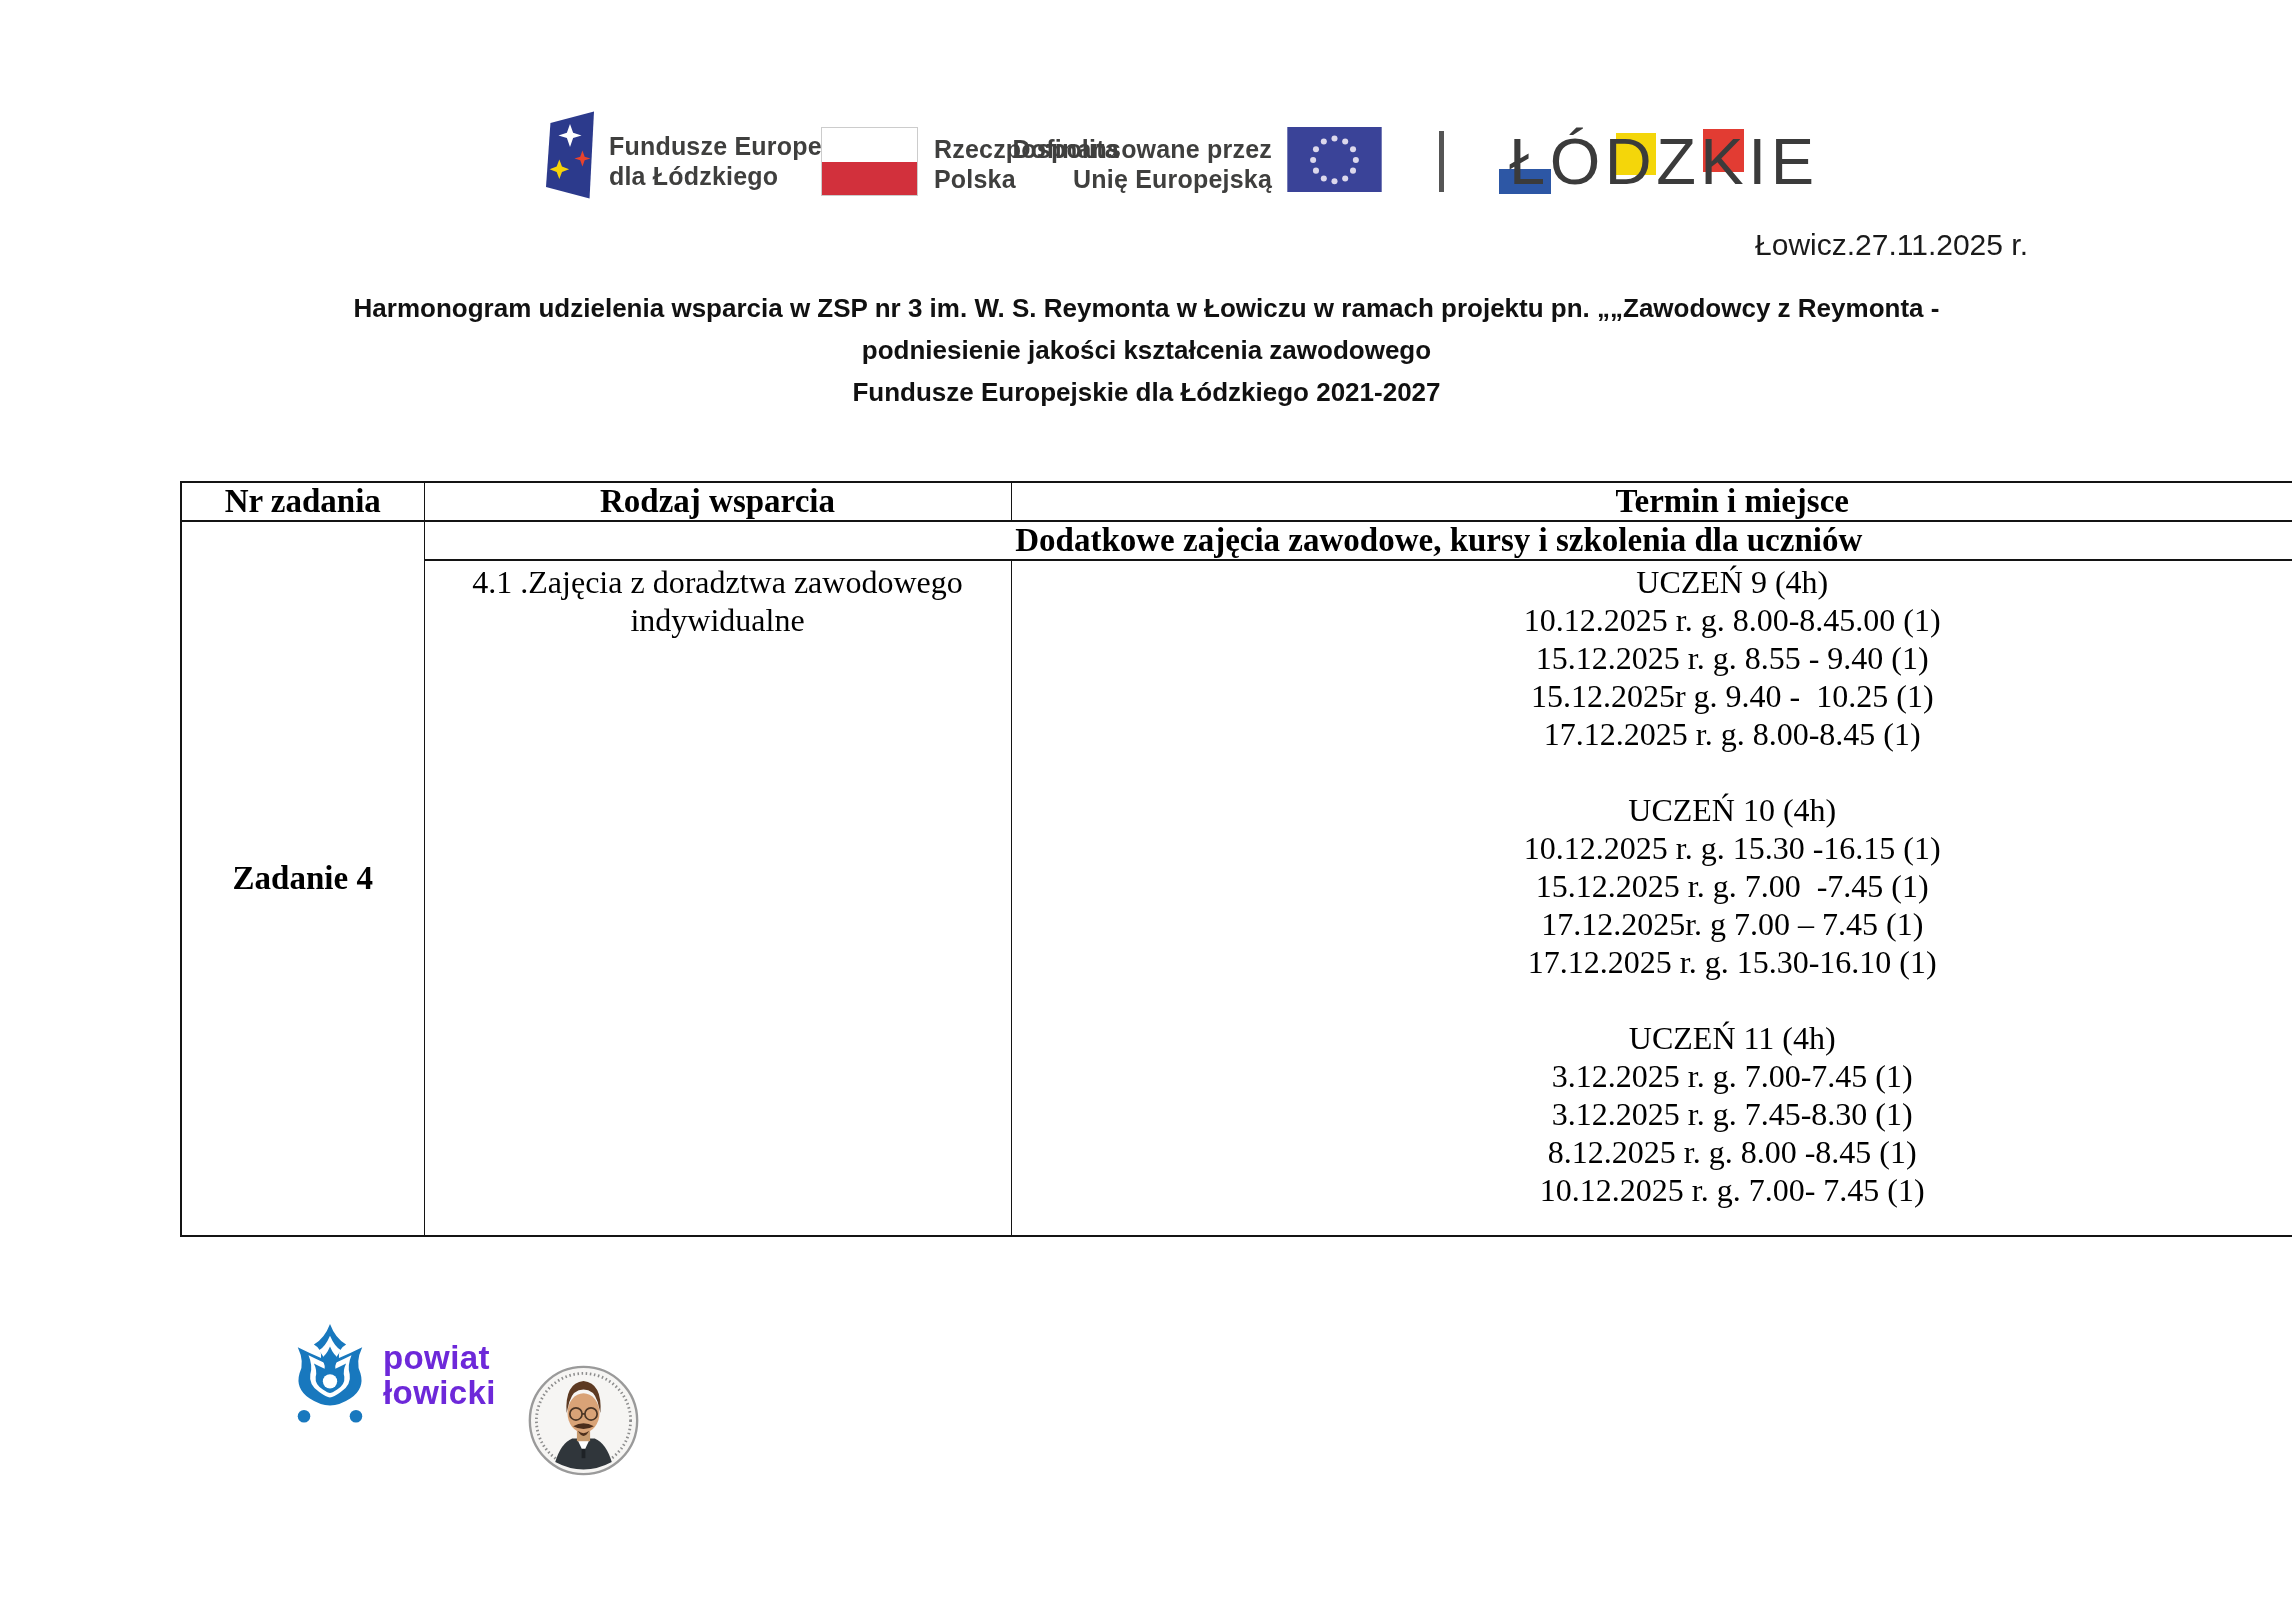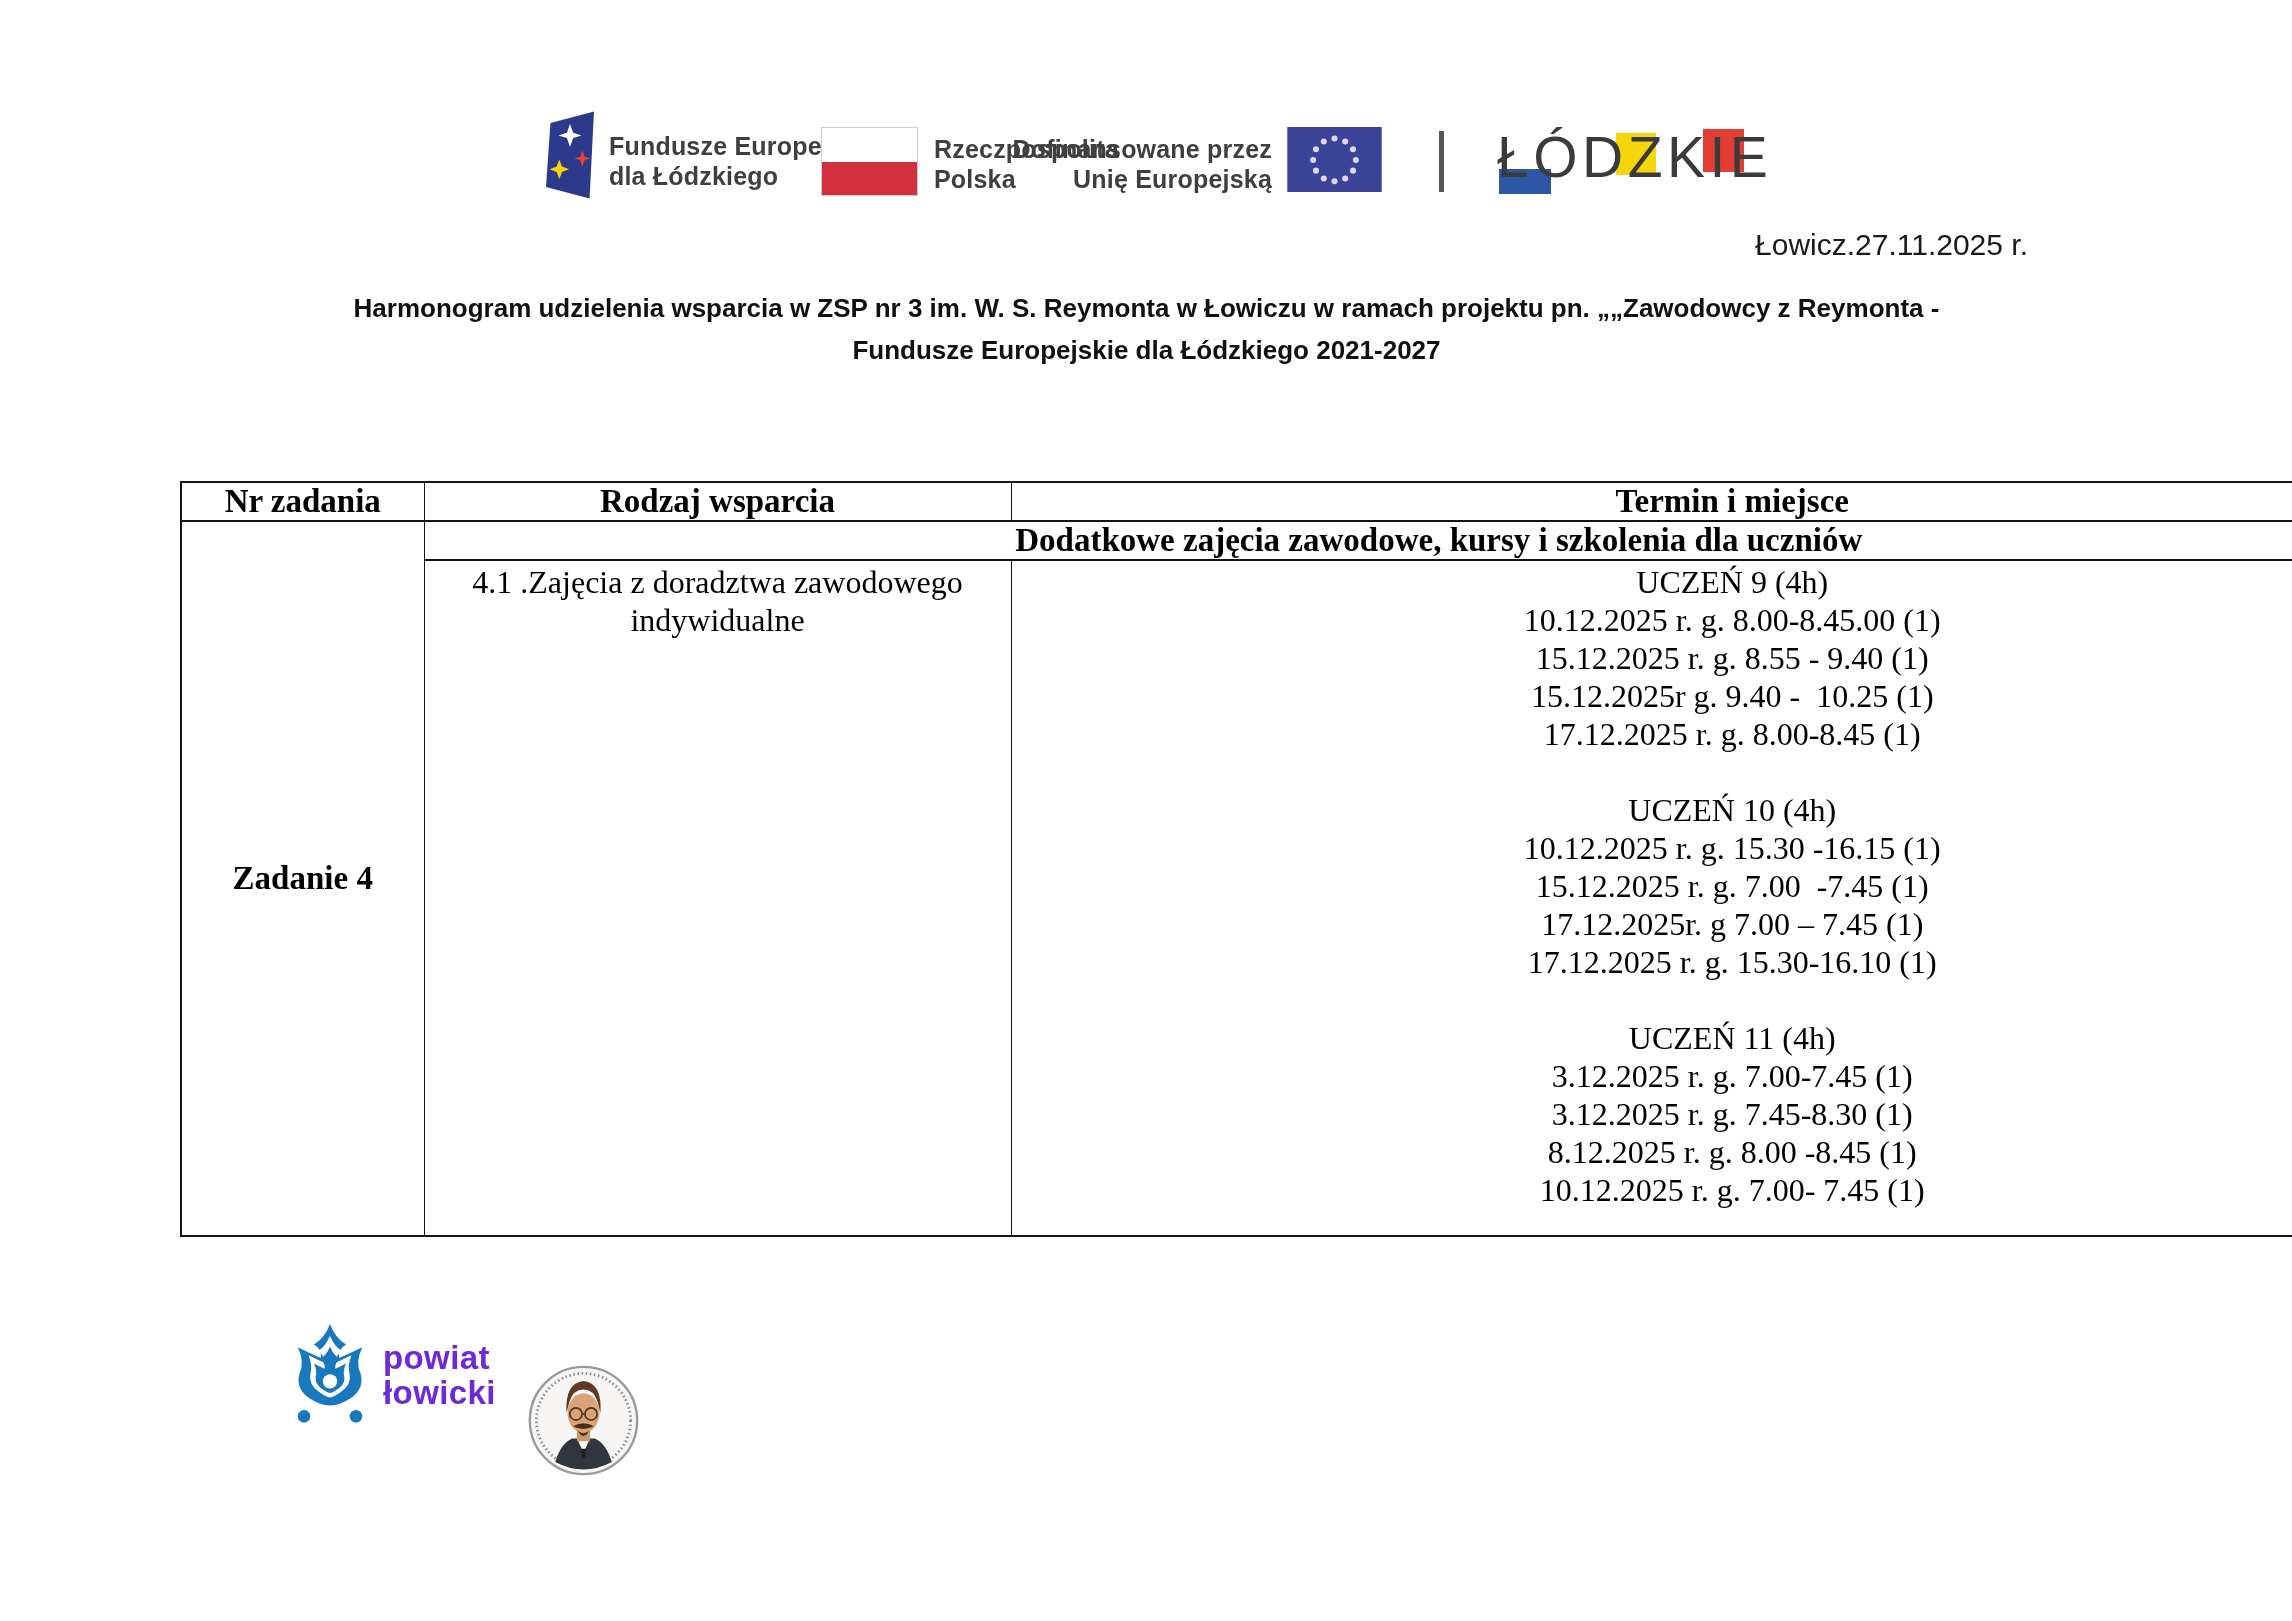--- a/index.html
+++ b/index.html
@@ -24,22 +24,22 @@
   .pl-caption{left:934px;top:134px;}
   .eu-caption{left:1003px;top:134px;width:269px;text-align:right;}
   .eu-flag{position:absolute;left:1287px;top:127px;}
   .strip-divider{position:absolute;left:1439px;top:131px;width:4.5px;height:61px;background:#555555;}
   .lodzkie{position:absolute;left:1497px;top:122px;width:278px;height:82px;}
   .lodzkie .block{position:absolute;z-index:1;}
   .lodzkie .b-blue{left:1.8px;top:47px;width:52px;height:25px;background:#2d57a5;}
   .lodzkie .b-yellow{left:119px;top:10.7px;width:40px;height:42px;background:#f4d60a;}
   .lodzkie .b-red{left:206px;top:7.2px;width:41px;height:43px;background:#e23c33;}
   .lodzkie .wordmark{
-    position:absolute;left:0;top:1.8px;z-index:2;
-    font-size:57px;font-weight:300;letter-spacing:4.5px;color:#3b3b3b;
+    position:absolute;left:12px;top:1.8px;z-index:2;
+    font-size:65px;font-weight:300;letter-spacing:4.5px;color:#3b3b3b;
     font-family:"Liberation Sans",sans-serif;
   }
   
   .date-line{position:absolute;top:228px;right:265px;font-size:30px;color:#1a1a1a;}
   .doc-title{
     position:absolute;left:0;top:287px;width:2293px;text-align:center;
     font-size:26px;font-weight:bold;line-height:42px;color:#111111;
   }
   
   table.schedule{
@@ -128,20 +128,21 @@
       <div class="block b-yellow"></div>
       <div class="block b-red"></div>
       <div class="wordmark">ŁÓDZKIE</div>
     </div>
   </div>
 
   <div class="date-line">Łowicz.27.11.2025 r.</div>
 
   <div class="doc-title">
     <div>Harmonogram udzielenia wsparcia w ZSP nr 3 im. W. S. Reymonta w Łowiczu w ramach projektu pn. „„Zawodowcy z Reymonta -</div>
+    <div>podniesienie jakości kształcenia zawodowego</div>
     <div>Fundusze Europejskie dla Łódzkiego 2021-2027</div>
   </div>
 
   <table class="schedule">
     <colgroup>
         <col style="width:243px">
         <col style="width:587px">
         <col>
       </colgroup>
     <tbody>

